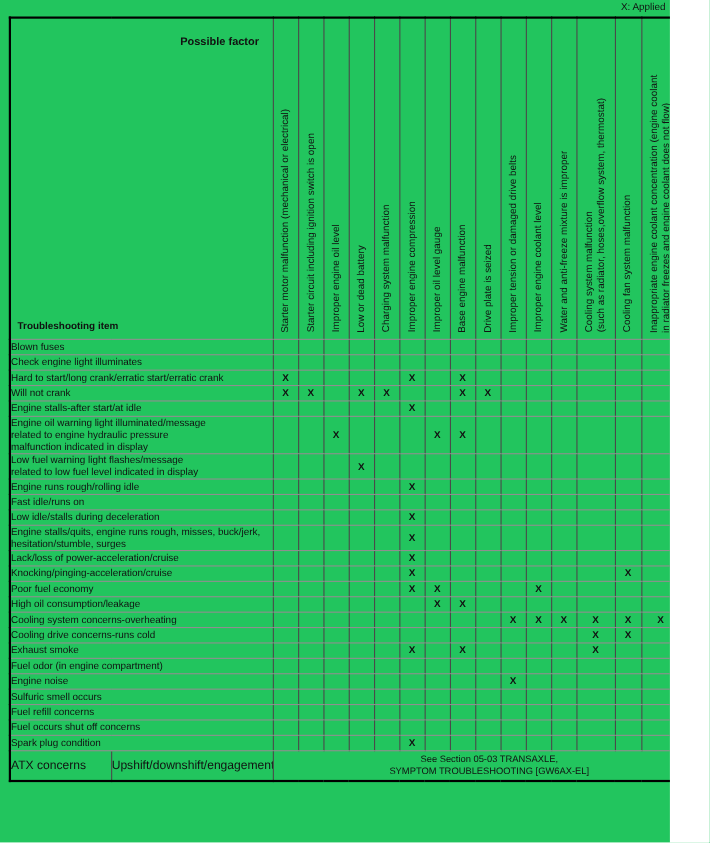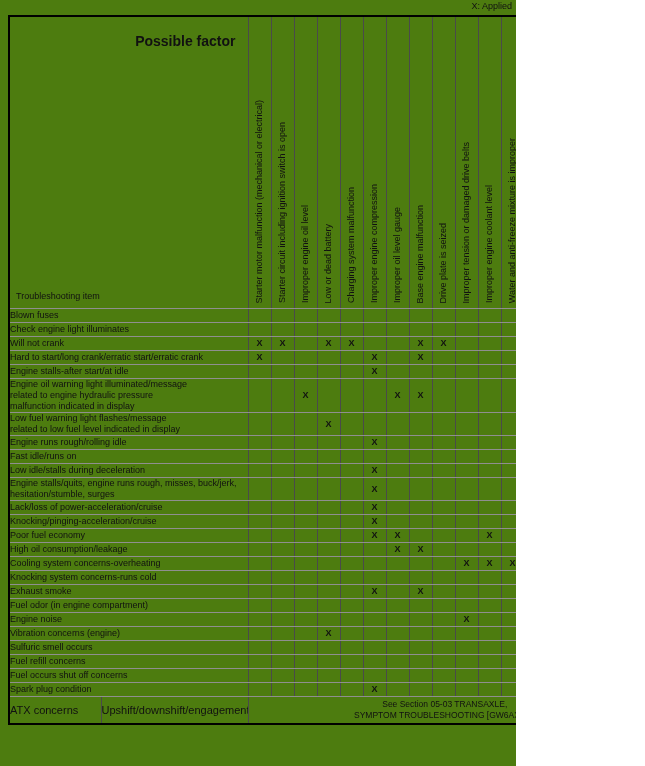--- a/index.html
+++ b/index.html
@@ -1,20 +1,20 @@
 <!DOCTYPE html>
 <html><head>
 <meta charset="utf-8">
 <style>
   html, body { margin: 0; padding: 0; background: #ffffff; }
   .page {
     position: relative;
-    width: 516px;
+    width: 609px;
     height: 766px;
-    background: #4d7c0f;
+    background: #22c55e;
     font-family: "Liberation Sans", sans-serif;
     color: #111;
     overflow: hidden;
   }
   .legend {
     position: absolute;
     top: 1px;
     right: 4px;
     font-size: 9px;
     color: #111;
@@ -35,29 +35,29 @@
     border-bottom: 1px solid #8f8f8f;
     padding: 0;
     overflow: hidden;
   }
   tr.header-row { height: 292px; }
   td.corner-cell { position: relative; }
   .pf {
     position: absolute;
     top: 16px;
     right: 12px;
-    font-size: 14px;
+    font-size: 10px;
     font-weight: bold;
   }
   .ti {
     position: absolute;
     bottom: 7px;
     left: 6px;
     font-size: 9px;
-    font-weight: normal;
+    font-weight: bold;
   }
   td.hcell {
     vertical-align: bottom;
     text-align: center;
     padding-bottom: 6px;
   }
   .vtext {
     display: inline-block;
     writing-mode: vertical-rl;
     transform: rotate(180deg);
@@ -181,49 +181,49 @@
           <td class="mcell"></td>
           <td class="mcell"></td>
           <td class="mcell"></td>
           <td class="mcell"></td>
           <td class="mcell"></td>
           <td class="mcell"></td>
           <td class="mcell"></td>
           <td class="mcell"></td>
         </tr>
         <tr class="data-row">
+          <td class="rlabel" colspan="2">Hard to start/long crank/erratic start/erratic crank</td>
+          <td class="mcell">X</td>
+          <td class="mcell"></td>
+          <td class="mcell"></td>
+          <td class="mcell"></td>
+          <td class="mcell"></td>
+          <td class="mcell">X</td>
+          <td class="mcell"></td>
+          <td class="mcell">X</td>
+          <td class="mcell"></td>
+          <td class="mcell"></td>
+          <td class="mcell"></td>
+          <td class="mcell"></td>
+          <td class="mcell"></td>
+          <td class="mcell"></td>
+          <td class="mcell"></td>
+          <td class="mcell"></td>
+        </tr>
+        <tr class="data-row">
           <td class="rlabel" colspan="2">Will not crank</td>
           <td class="mcell">X</td>
           <td class="mcell">X</td>
           <td class="mcell"></td>
           <td class="mcell">X</td>
           <td class="mcell">X</td>
           <td class="mcell"></td>
           <td class="mcell"></td>
           <td class="mcell">X</td>
           <td class="mcell">X</td>
-          <td class="mcell"></td>
-          <td class="mcell"></td>
-          <td class="mcell"></td>
-          <td class="mcell"></td>
-          <td class="mcell"></td>
-          <td class="mcell"></td>
-          <td class="mcell"></td>
-        </tr>
-        <tr class="data-row">
-          <td class="rlabel" colspan="2">Hard to start/long crank/erratic start/erratic crank</td>
-          <td class="mcell">X</td>
-          <td class="mcell"></td>
-          <td class="mcell"></td>
-          <td class="mcell"></td>
-          <td class="mcell"></td>
-          <td class="mcell">X</td>
-          <td class="mcell"></td>
-          <td class="mcell">X</td>
-          <td class="mcell"></td>
           <td class="mcell"></td>
           <td class="mcell"></td>
           <td class="mcell"></td>
           <td class="mcell"></td>
           <td class="mcell"></td>
           <td class="mcell"></td>
           <td class="mcell"></td>
         </tr>
         <tr class="data-row">
           <td class="rlabel" colspan="2">Engine stalls-after start/at idle</td>
@@ -451,21 +451,21 @@
           <td class="mcell"></td>
           <td class="mcell">X</td>
           <td class="mcell">X</td>
           <td class="mcell">X</td>
           <td class="mcell">X</td>
           <td class="mcell">X</td>
           <td class="mcell">X</td>
           <td class="mcell">X</td>
         </tr>
         <tr class="data-row">
-          <td class="rlabel" colspan="2">Knocking system concerns-runs cold</td>
+          <td class="rlabel" colspan="2">Cooling drive concerns-runs cold</td>
           <td class="mcell"></td>
           <td class="mcell"></td>
           <td class="mcell"></td>
           <td class="mcell"></td>
           <td class="mcell"></td>
           <td class="mcell"></td>
           <td class="mcell"></td>
           <td class="mcell"></td>
           <td class="mcell"></td>
           <td class="mcell"></td>
@@ -519,39 +519,20 @@
           <td class="mcell"></td>
           <td class="mcell"></td>
           <td class="mcell"></td>
           <td class="mcell"></td>
           <td class="mcell"></td>
           <td class="mcell"></td>
           <td class="mcell"></td>
           <td class="mcell"></td>
           <td class="mcell"></td>
           <td class="mcell">X</td>
-          <td class="mcell"></td>
-          <td class="mcell"></td>
-          <td class="mcell"></td>
-          <td class="mcell"></td>
-          <td class="mcell"></td>
-          <td class="mcell"></td>
-        </tr>
-        <tr class="data-row">
-          <td class="rlabel" colspan="2">Vibration concerns (engine)</td>
-          <td class="mcell"></td>
-          <td class="mcell"></td>
-          <td class="mcell"></td>
-          <td class="mcell">X</td>
-          <td class="mcell"></td>
-          <td class="mcell"></td>
-          <td class="mcell"></td>
-          <td class="mcell"></td>
-          <td class="mcell"></td>
-          <td class="mcell"></td>
           <td class="mcell"></td>
           <td class="mcell"></td>
           <td class="mcell"></td>
           <td class="mcell"></td>
           <td class="mcell"></td>
           <td class="mcell"></td>
         </tr>
         <tr class="data-row">
           <td class="rlabel" colspan="2">Sulfuric smell occurs</td>
           <td class="mcell"></td>

